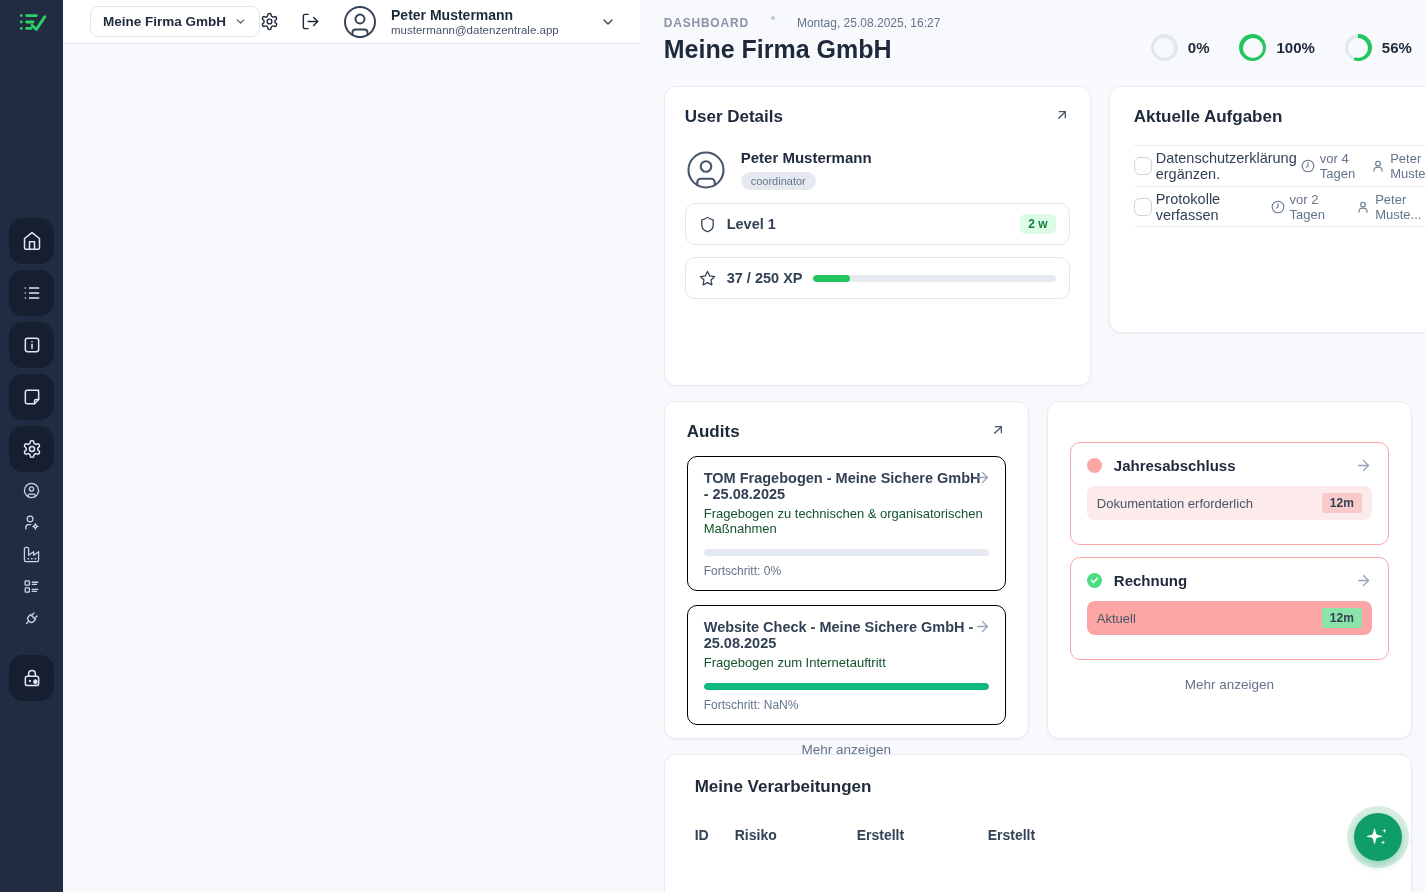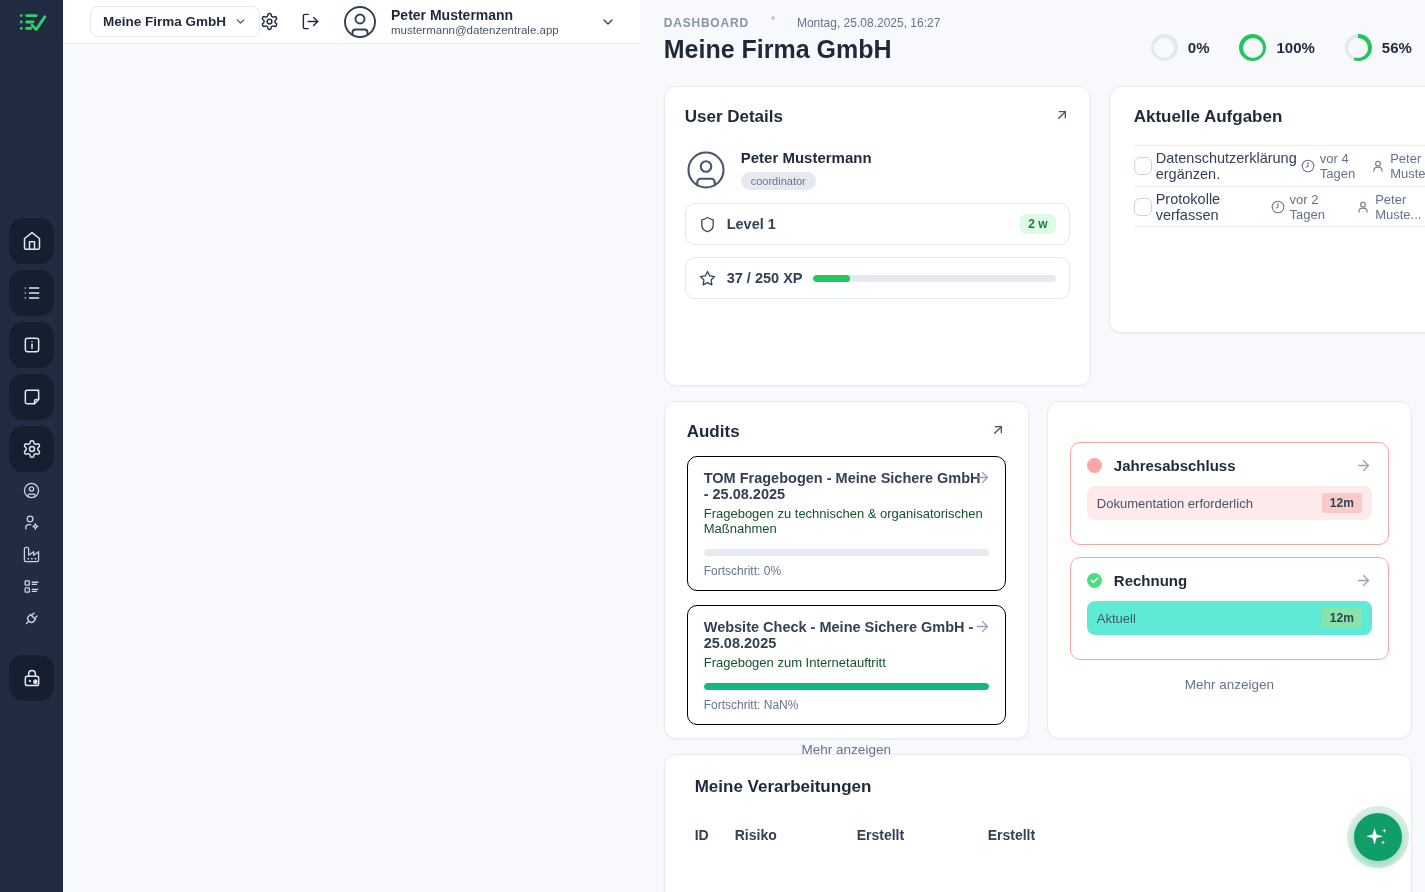--- a/index.html
+++ b/index.html
@@ -130,21 +130,21 @@
   .doc-item { border:1px solid #fca5a5; border-radius:10px; padding:14px 16px 24px; margin-top:12px; position:relative; }
   .doc-item:first-of-type { margin-top:20px; }
   .doc-head { display:flex; align-items:center; gap:12px; }
   .doc-dot { width:15px; height:15px; border-radius:50%; flex:none; }
   .doc-dot.alert { background:#fca5a5; }
   .doc-dot.ok { background:#4ade80; display:flex; align-items:center; justify-content:center; color:#fff; }
   .doc-name { font-size:15px; font-weight:700; color:#1e293b; }
   .doc-arrow { margin-left:auto; color:#94a3b8; cursor:pointer; }
   .doc-status { margin-top:12px; border-radius:8px; padding:7px 10px; display:flex; align-items:center; }
   .doc-status.alert { background:#fdeaea; }
-  .doc-status.ok { background:#5eead4; }
+  .doc-status.ok { background:#fca5a5; }
   .doc-status-text { font-size:13px; color:#475569; }
   .doc-badge { margin-left:auto; font-size:12px; font-weight:700; color:#334155; border-radius:2px; padding:3px 8px; }
   .doc-badge.alert { background:#f8caca; }
   .doc-badge.ok { background:#8ae3a8; }
 
   
   .proc-card { margin-top:15px; height:200px; padding:22px 30px; }
   .proc-title { font-size:17px; font-weight:800; color:#1e293b; }
   .proc-header { display:flex; gap:18px; margin-top:30px; font-size:14px; font-weight:700; color:#334155; }
   .col-id { width:22px; }

